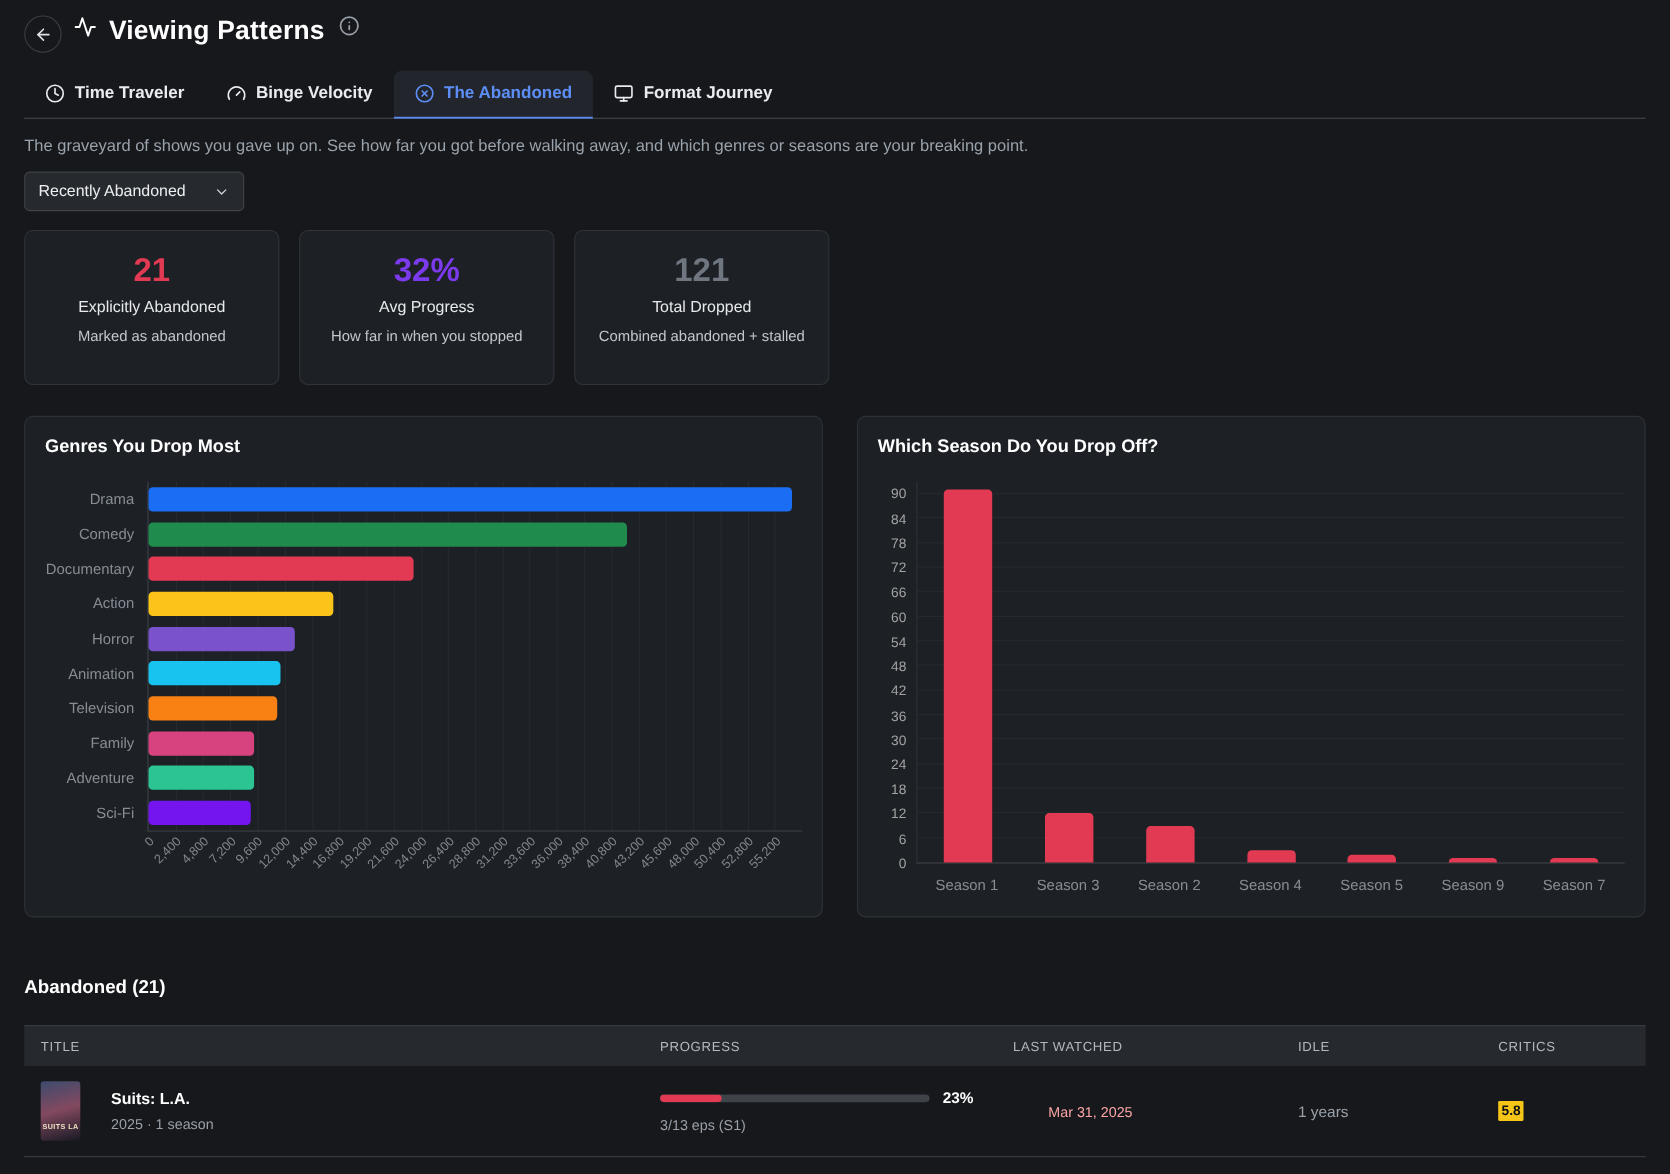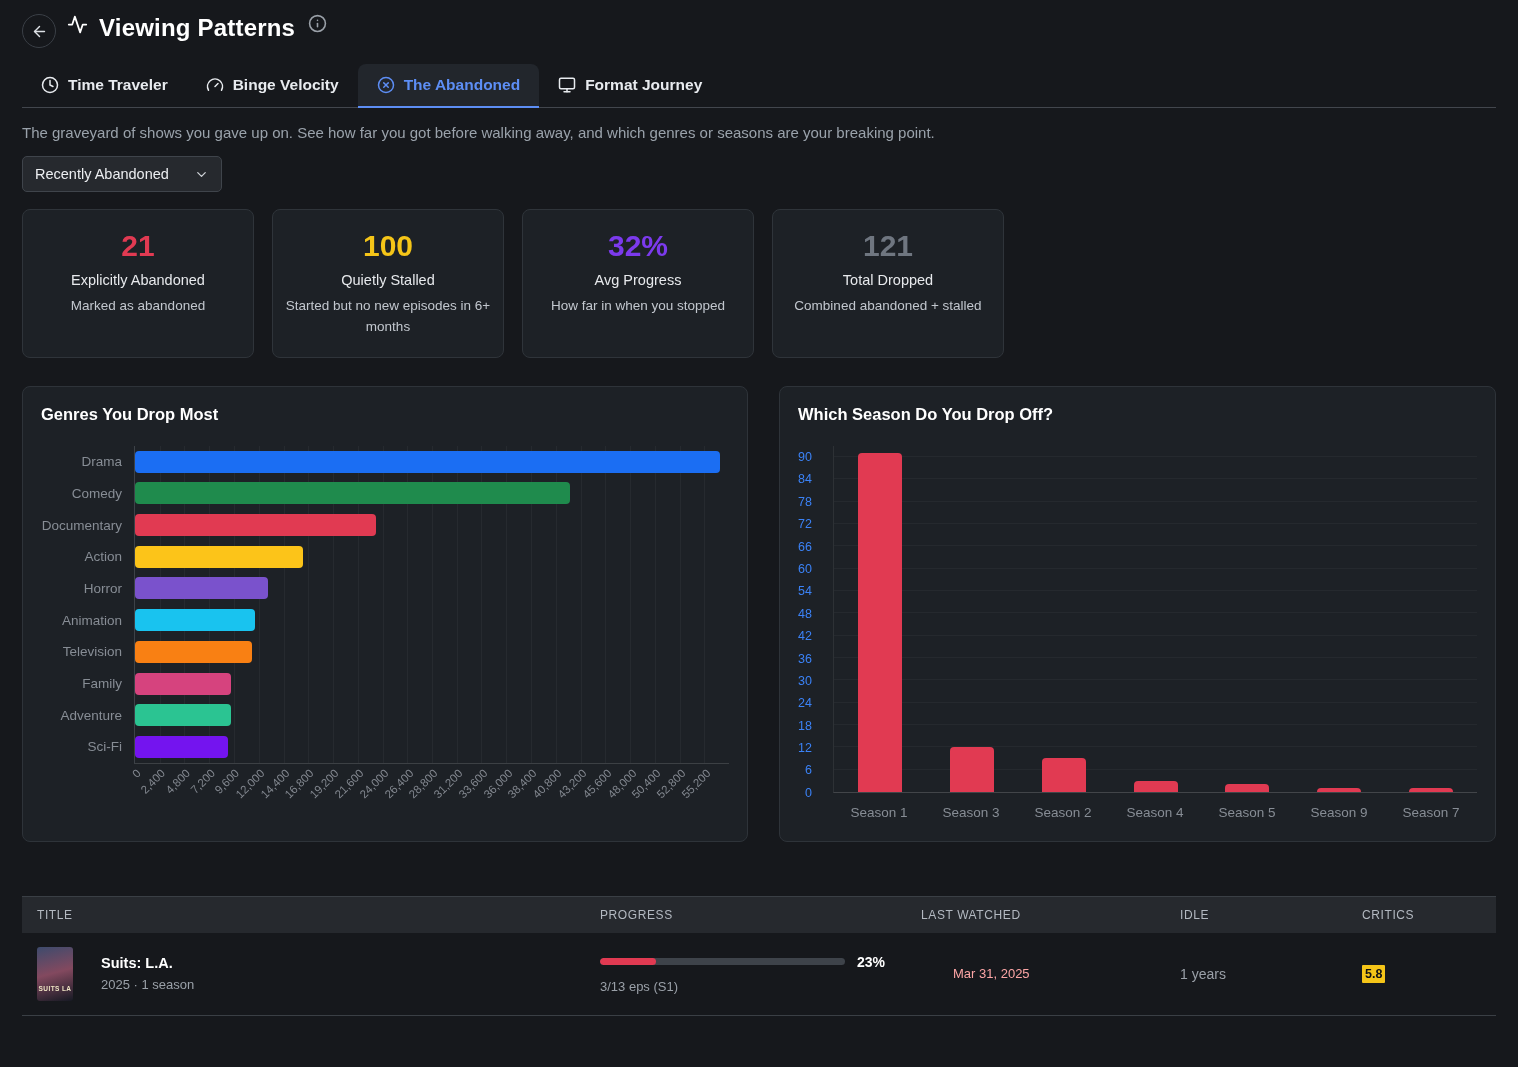--- a/index.html
+++ b/index.html
@@ -64,21 +64,21 @@
   .g-bar { height:22px; border-radius:4px; }
   .g-ticks { position:relative; height:62px; margin-left:93px; overflow:visible; }
   .g-tick-anchor { position:absolute; top:3px; width:0; }
   .g-tick { position:absolute; right:0; top:0; white-space:nowrap; color:#82878f; font-size:11.5px;
             transform:rotate(-45deg); transform-origin:100% 0; }
 
   
   .s-chart { margin-top:22px; }
   .s-body { display:flex; }
   .s-ylabels { width:26px; position:relative; height:347px; }
-  .s-ylabel { position:absolute; right:12px; transform:translateY(50%); color:#3b82f6; font-size:12.5px; }
+  .s-ylabel { position:absolute; right:0; transform:translateY(50%); color:#a3a3a3; font-size:12.5px; }
   .s-plot { flex:1; margin-left:9px; position:relative; height:347px; border-bottom:1px solid rgba(255,255,255,.16); border-left:1px solid rgba(255,255,255,.07); }
   .s-gridline { position:absolute; left:0; right:0; height:1px; background:rgba(255,255,255,.04); }
   .s-bars { position:absolute; inset:0; display:flex; align-items:flex-end; }
   .s-col { flex:1; display:flex; justify-content:center; align-items:flex-end; height:100%; }
   .s-bar { width:44px; border-radius:4px 4px 0 0; }
   .s-xlabels { display:flex; margin-left:35px; margin-top:12px; }
   .s-xlabel { flex:1; text-align:center; color:#878d95; font-size:13.5px; }
 
   
   .table-section { margin-top:54px; }
@@ -184,25 +184,20 @@
       </span>
   </div>
 
   <div class="stats-row" id="stats">
       <div class="stat-card">
         <div class="stat-value" style="color: rgb(225, 58, 82);">21</div>
         <div class="stat-label">Explicitly Abandoned</div>
         <div class="stat-sub">Marked as abandoned</div>
       </div>
       <div class="stat-card">
-        <div class="stat-value" style="color: rgb(245, 197, 24);">100</div>
-        <div class="stat-label">Quietly Stalled</div>
-        <div class="stat-sub">Started but no new episodes in 6+ months</div>
-      </div>
-      <div class="stat-card">
         <div class="stat-value" style="color: rgb(124, 58, 237);">32%</div>
         <div class="stat-label">Avg Progress</div>
         <div class="stat-sub">How far in when you stopped</div>
       </div>
       <div class="stat-card">
         <div class="stat-value" style="color: rgb(111, 118, 128);">121</div>
         <div class="stat-label">Total Dropped</div>
         <div class="stat-sub">Combined abandoned + stalled</div>
       </div>
     </div>
@@ -430,20 +425,21 @@
             <div class="s-xlabel">Season 4</div>
             <div class="s-xlabel">Season 5</div>
             <div class="s-xlabel">Season 9</div>
             <div class="s-xlabel">Season 7</div>
           </div>
         </div>
     </section>
   </div>
 
   <section class="table-section">
+    <h2 class="table-heading">Abandoned (21)</h2>
     <div class="t-head" id="table-head">
         <div class="t-col">TITLE</div>
         <div class="t-col">PROGRESS</div>
         <div class="t-col">LAST WATCHED</div>
         <div class="t-col">IDLE</div>
         <div class="t-col">CRITICS</div>
       </div>
     <div id="table-body">
         <div class="t-row">
           <div class="cell-title">

